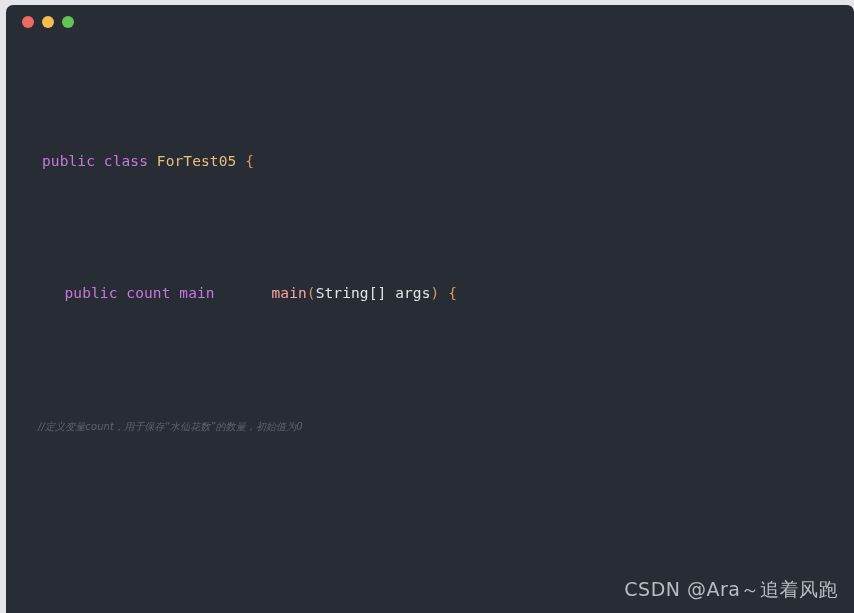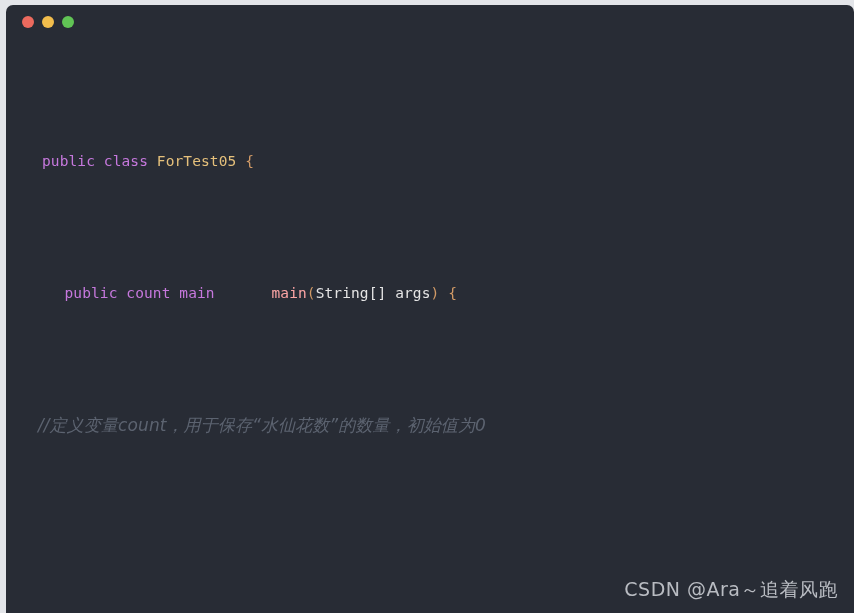--- a/index.html
+++ b/index.html
@@ -59,21 +59,21 @@
   .kw   { color: #c678dd; }       
   .type { color: #e5c07b; }       
   .fn   { color: #fca5a5; margin-left: 48px; }       
   .pl   { color: #e5e5e5; }       
   .num  { color: #d19a66; }       
   .punc { color: #d19a66; }       
   .cm {
     color: #5c6370;
     font-style: italic;
     font-family: "DejaVu Sans", "Liberation Sans", sans-serif;
-    font-size: 17px;
+    font-size: 10px;
   }
 
   #watermark {
     position: absolute;
     right: 16px;
     bottom: 10px;
     color: #b9bcc2;
     font-family: "DejaVu Sans", "Liberation Sans", sans-serif;
     font-size: 19px;
     letter-spacing: 0.5px;

